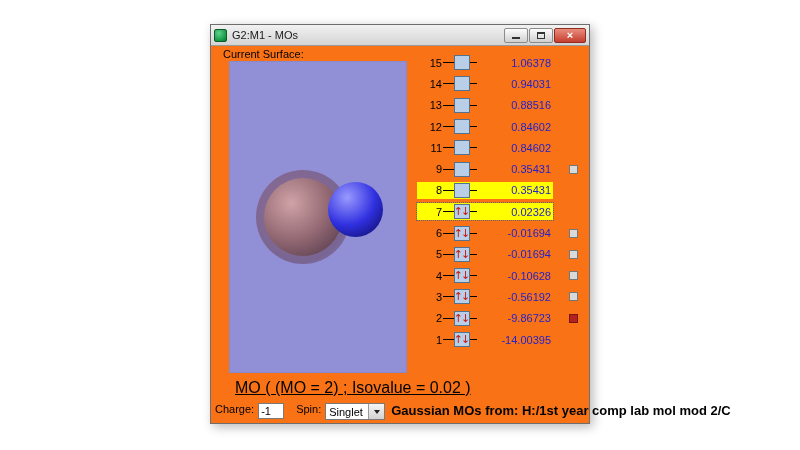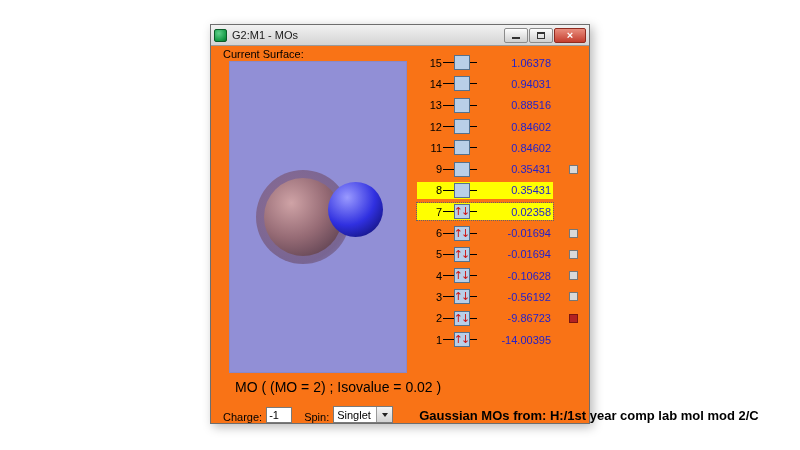--- a/index.html
+++ b/index.html
@@ -76,21 +76,21 @@
   .atom-brown {
     position:absolute; left:34px; top:116px;
     width:78px; height:78px; border-radius:50%;
     background:radial-gradient(circle at 35% 32%, #cfa3a6, #966b75 48%, #5f4252 85%);
   }
   .atom-blue {
     position:absolute; left:98px; top:120px;
     width:55px; height:55px; border-radius:50%;
     background:radial-gradient(circle at 35% 28%, #9a9aff, #3030e0 52%, #12127a 88%);
   }
-  .viewport-caption { position:absolute; left:24px; top:333px; font-size:14px; color:#000; white-space:nowrap; }
+  .viewport-caption { position:absolute; left:24px; top:333px; font-size:16px; color:#000; white-space:nowrap;text-decoration:underline; }
 
   
   .mo-list { position:absolute; left:206px; top:6px; width:168px; }
   .mo-row { height:21.3px; display:flex; align-items:center; }
   .row-main { display:flex; align-items:center; height:17px; padding:0 2px;justify-content:space-between; }
   .row-main.hl { background:#ffff00; }
   .row-main.focus { outline:1px dotted #666; }
   .mo-num { width:24px; text-align:right; font-size:11px; color:#000; padding-right:1px; }
   .mo-line-l { width:11px; height:1px; background:#000; flex:0 0 11px; }
   .mo-line-r { width:7px; height:1px; background:#000; flex:0 0 7px; }
@@ -112,30 +112,30 @@
   }
   .mo-check {
     width:9px; height:9px; margin-left:16px;
     background:#d9d9d9; border:1px solid #767676;
   }
   .mo-check.red { background:#b22222; border-color:#7a1410; }
 
   
   .footer {
     position:absolute; left:0; right:0; top:357px; height:20px;
-    display:flex; align-items:flex-end;
-    padding-left:12px; font-size:11px; color:#000;
+    display:flex; align-items:flex-start;
+    padding-left:4px; font-size:11px; color:#000;
   }
   .charge-input {
     width:26px; height:16px; margin-left:4px; margin-right:12px;
     border:1px solid #7a7a7a; font-size:11px; padding:0 2px;
     font-family:"Liberation Sans", sans-serif;
   }
   .spin-select {
-    display:flex; align-items:center; margin-left:4px; margin-right:26px;
+    display:flex; align-items:center; margin-left:4px; margin-right:6px;
     height:17px; border:1px solid #7a7a7a; background:#fff;
   }
   .spin-text { width:42px; padding:0 3px; font-size:11px; }
   .spin-arrow-btn {
     width:16px; height:15px; border-left:1px solid #9a9a9a;
     background:linear-gradient(#f5f5f5,#d2d2d2);
     display:flex; align-items:center; justify-content:center;
   }
   .tri-down {
     width:0; height:0;
@@ -272,21 +272,21 @@
   </div>
 
   <div class="mo-row">
     <span class="row-main hl focus">
       <span class="mo-num">7</span>
       <span class="mo-line-l"></span>
       <span class="mo-box">
         <span class="mo-arrows">↑↓</span>
       </span>
       <span class="mo-line-r"></span>
-      <span class="mo-energy">0.02358</span>
+      <span class="mo-energy">0.02326</span>
     </span>
     <span class="mo-check" style="visibility: hidden;"></span>
   </div>
 
   <div class="mo-row">
     <span class="row-main">
       <span class="mo-num">6</span>
       <span class="mo-line-l"></span>
       <span class="mo-box">
         <span class="mo-arrows">↑↓</span>

